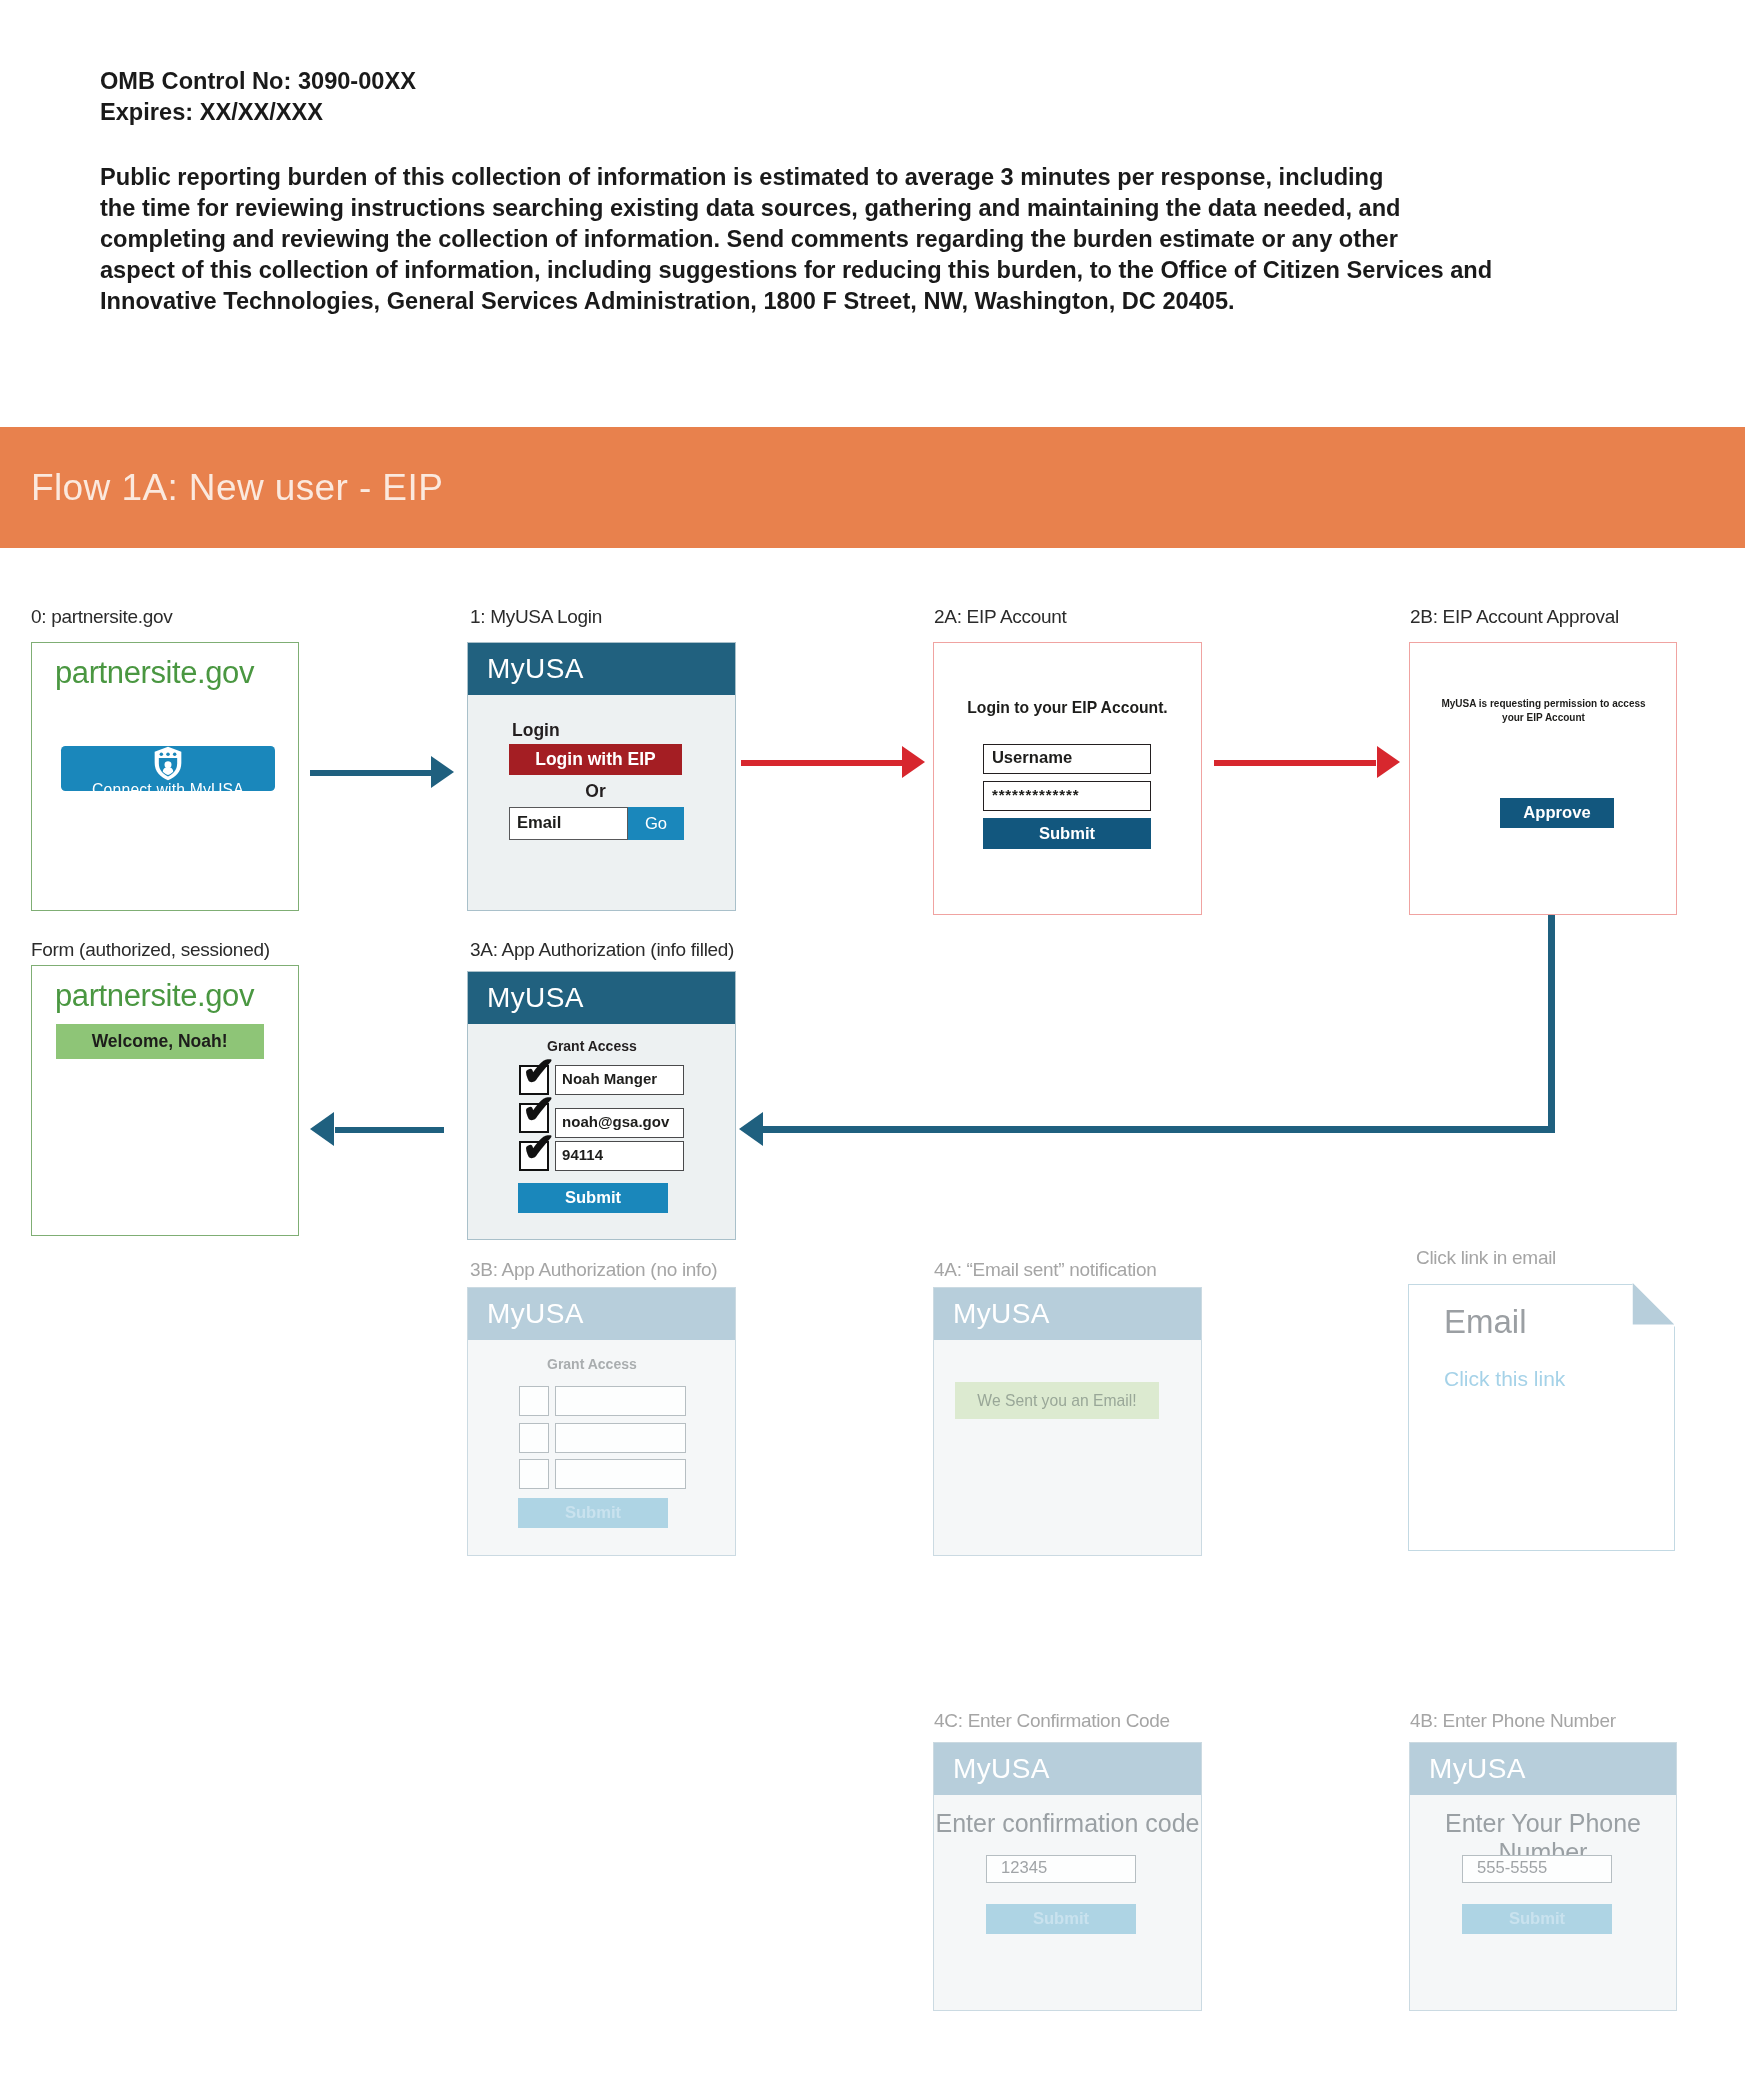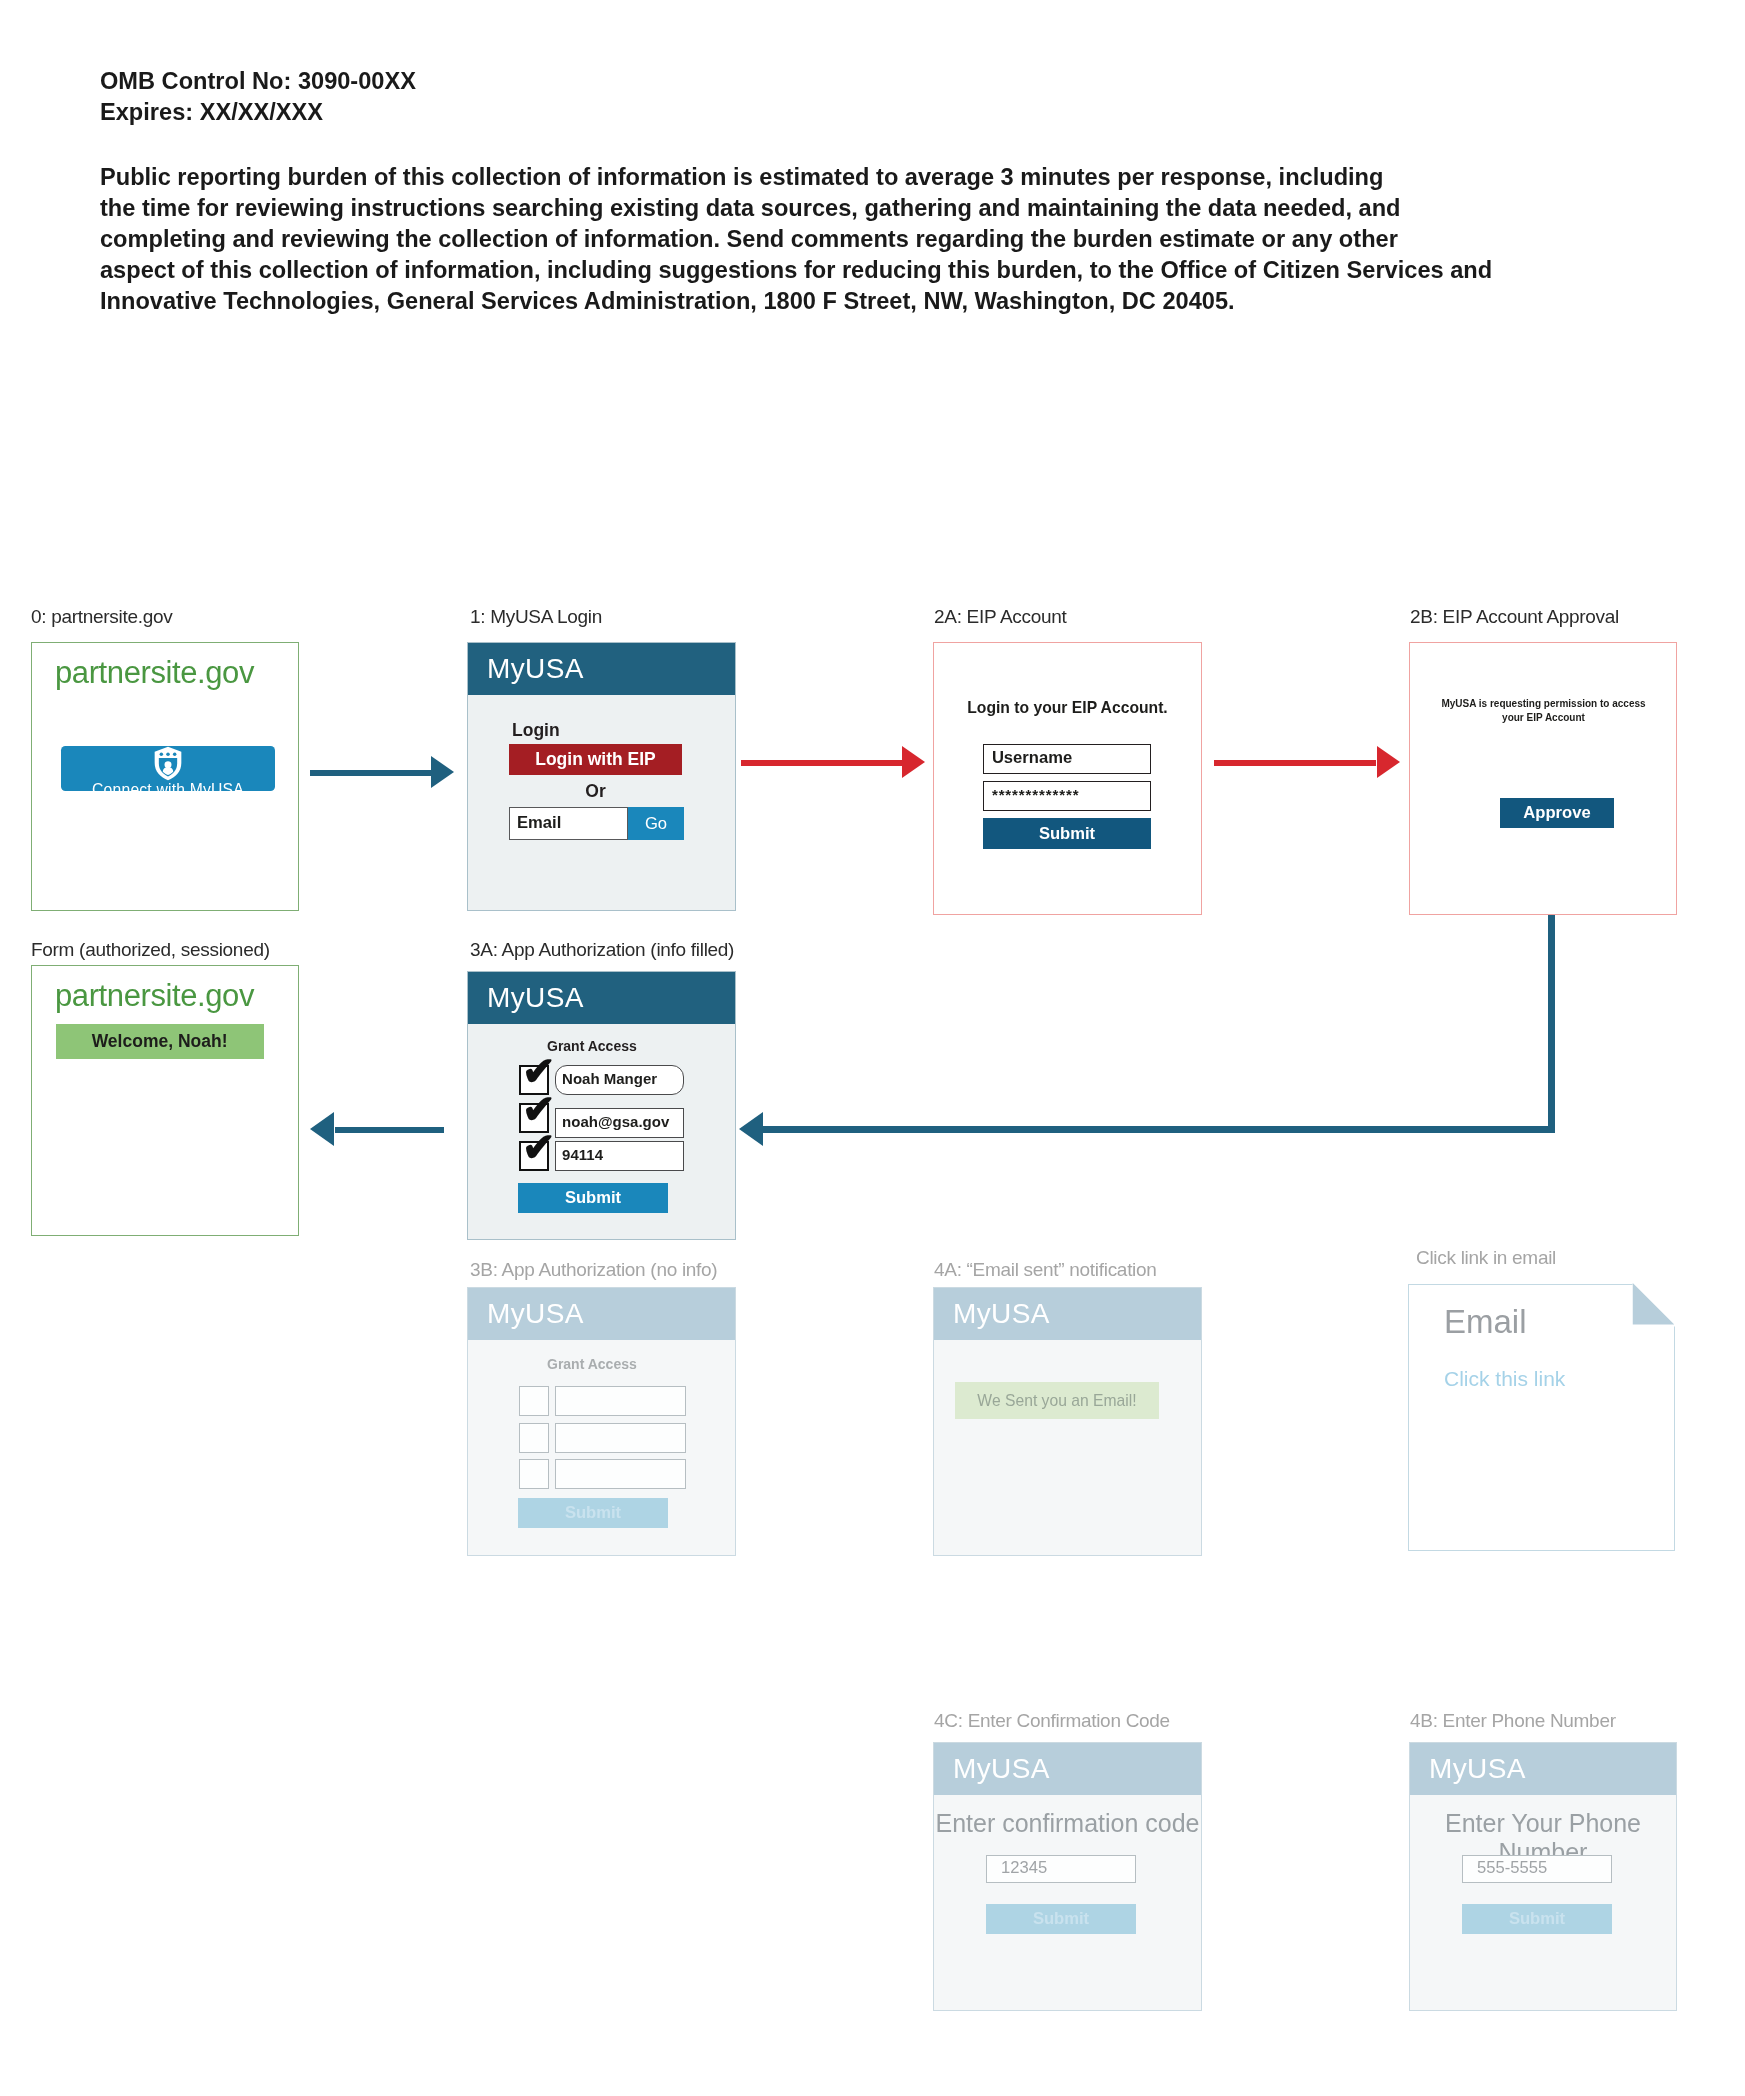--- a/index.html
+++ b/index.html
@@ -112,20 +112,23 @@
 <div class="canvas">
 
   <div class="abs omb" style="top:68px;">OMB Control No: 3090-00XX</div>
   <div class="abs omb" style="top:99px;">Expires: XX/XX/XXX</div>
   <div class="abs burden">Public reporting burden of this collection of information is estimated to average 3 minutes per response, including
 the time for reviewing instructions searching existing data sources, gathering and maintaining the data needed, and
 completing and reviewing the collection of information. Send comments regarding the burden estimate or any other
 aspect of this collection of information, including suggestions for reducing this burden, to the Office of Citizen Services and
 Innovative Technologies, General Services Administration, 1800 F Street, NW, Washington, DC 20405.</div>
 
+  <div class="abs banner">
+    <div class="banner-title">Flow 1A: New user - EIP</div>
+  </div>
 
   <div class="step-label" style="left:31px; top:606px;">0: partnersite.gov</div>
   <div class="step-label" style="left:470px; top:606px;">1: MyUSA Login</div>
   <div class="step-label" style="left:934px; top:606px;">2A: EIP Account</div>
   <div class="step-label" style="left:1410px; top:606px;">2B: EIP Account Approval</div>
 
   <div class="card green-card" style="left:31px; top:642px; width:268px; height:269px;">
     <div class="site-title">partnersite.gov</div>
     <div class="connect-btn">
       <span class="connect-icon-wrap">
@@ -186,21 +189,21 @@
 
   <div class="card myusa-card" style="left:467px; top:971px; width:269px; height:269px;">
     <div class="hdr">
       <div class="brand">MyUSA</div>
     </div>
     <div class="grant-label" style="top:66px;">Grant Access</div>
 
     <div class="chk" style="top:93px;">
       <span class="tick">✔</span>
     </div>
-    <div class="grant-input" style="top:93px;border-radius:12px;">Noah Manger</div>
+    <div class="grant-input" style="top:93px;">Noah Manger</div>
 
     <div class="chk" style="top:131px;">
       <span class="tick">✔</span>
     </div>
     <div class="grant-input" style="top:136px;">noah@gsa.gov</div>
 
     <div class="chk" style="top:169px;">
       <span class="tick">✔</span>
     </div>
     <div class="grant-input" style="top:169px;">94114</div>

